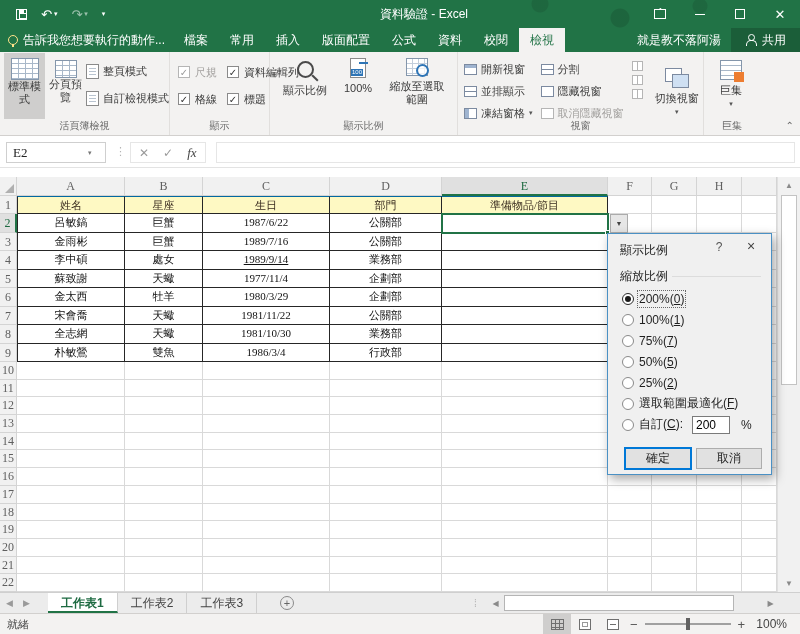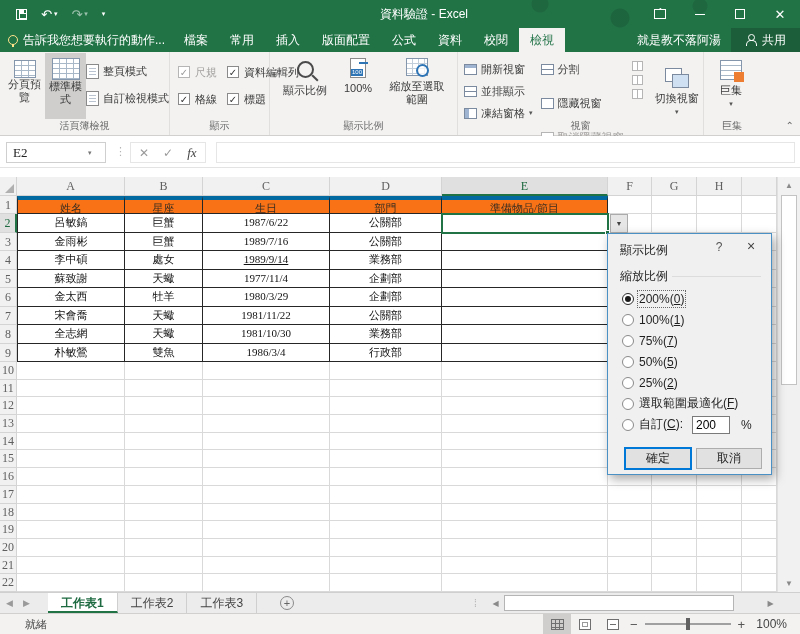--- a/index.html
+++ b/index.html
@@ -102,21 +102,21 @@
     font-family:"Liberation Serif","DejaVu Serif",serif; font-size:12px; color:#5f5f5f; text-align:center; flex:none; }
   .hcell.sel { background:#e0e0e0; color:#1d6a41; }
   .hcell.selc { border-bottom:2px solid #217346; }
   .hcell.selr { border-right:2px solid #217346; }
   .corner { position:relative; }
   .corner:after { content:""; position:absolute; right:2px; bottom:2px; border-left:9px solid transparent; border-bottom:9px solid #b0b0b0; }
   .cell { flex:none; border-right:1px solid #d9d9d9; border-bottom:1px solid #d9d9d9; background:#fff;
     font-family:"Liberation Serif","DejaVu Serif",serif; font-size:11px; color:#111; text-align:center; overflow:hidden; white-space:nowrap; }
   .cell.tc { border-right:1px solid #262626; border-bottom:1px solid #262626; }
   .cell.bl { border-left:1px solid #262626; }
-  .cell.th { background:#f97316; border-top:4px solid #0369a1; color:#3a2d20; }
+  .cell.th { background:#fef9c3; border-top:1px solid #0369a1; color:#3a2d20; }
   #selbox { position:absolute; left:441px; top:36px; width:168px; height:21px; border:2px solid #217346; z-index:5; pointer-events:none; }
   #fillh { position:absolute; right:-3px; bottom:-3px; width:5px; height:5px; background:#217346; border:1px solid #fff; }
   #dvbtn { position:absolute; left:610px; top:37px; width:18px; height:19px; background:#e6e6e6; border:1px solid #ababab;
     display:flex; align-items:center; justify-content:center; z-index:6; }
   #dvbtn span { font-size:7px; color:#444; }
 
   
   #vscroll { position:absolute; left:777px; top:177px; width:23px; height:415px; background:#f1f1f1; border-left:1px solid #e0e0e0; }
   .varrow { position:absolute; left:3px; width:16px; height:15px; background:#f1f1f1; color:#8a8a8a; font-size:8px; text-align:center; line-height:15px; }
   #vthumb { position:absolute; left:3px; top:18px; width:16px; height:190px; background:#fff; border:1px solid #c3c3c3; }
@@ -149,21 +149,21 @@
   .stab { padding:0 13px; font-size:12px; line-height:20px; color:#444; border-right:1px solid #cfcfcf; }
   .stab.active { background:#fff; color:#1d6a41; font-weight:bold; border-bottom:2px solid #217346; }
   #addsheet { position:absolute; left:280px; top:3px; width:14px; height:14px; border:1px solid #8a8a8a; border-radius:50%;
     color:#666; font-size:11px; line-height:12px; text-align:center; }
   #hdots { position:absolute; left:474px; top:5px; color:#b5b5b5; font-size:10px; }
   .harrow { position:absolute; top:3px; width:15px; height:15px; color:#8a8a8a; font-size:8px; text-align:center; line-height:15px; background:#ececec; }
   #hthumb { position:absolute; left:504px; top:2px; width:230px; height:16px; background:#fff; border:1px solid #b5b5b5; }
 
   
   #status { position:absolute; left:0; top:613px; width:800px; height:21px; background:#f3f2f1; border-top:1px solid #d2d0ce; }
-  #ready { position:absolute; left:25px; top:3px; font-size:11px; color:#444; }
+  #ready { position:absolute; left:7px; top:3px; font-size:11px; color:#444; }
   #views { position:absolute; left:543px; top:0; height:20px; display:flex; }
   .vbtn { width:28px; height:20px; display:flex; align-items:center; justify-content:center; }
   .vbtn.on { background:#cfcecd; }
   .ico-norm { width:13px; height:11px; border:1px solid #6f6f6f; background-image:repeating-linear-gradient(to right,transparent 0 3px,#6f6f6f 3px 4px),repeating-linear-gradient(to bottom,transparent 0 3px,#6f6f6f 3px 4px); }
   .ico-pl { width:12px; height:11px; border:1px solid #6f6f6f; position:relative; background:#fff; }
   .ico-pl:before { content:""; position:absolute; inset:2px; border:1px solid #9a9a9a; }
   .ico-pb { width:12px; height:11px; border:1px solid #6f6f6f; position:relative; background:#fff; }
   .ico-pb:before { content:""; position:absolute; left:2px; right:2px; top:4px; height:1px; background:#6f6f6f; }
   #zoomctl { position:absolute; left:630px; top:0; height:20px; display:flex; align-items:center; gap:7px; color:#444; }
   #ztrack { position:relative; width:86px; height:2px; background:#a0a0a0; }
@@ -230,27 +230,27 @@
       <span id="share">
         <span class="person"></span>
         <span>共用</span>
       </span>
     </div>
   </div>
 
   <div id="ribbon">
     <div class="rgroup" style="width:170px;">
       <div style="display:flex; padding-left:4px;">
+        <div class="bigbtn on">
+          <span class="tblico"></span>
+          <span>標準模式</span>
+        </div>
         <div class="bigbtn">
           <span class="tblico small" style="margin-top:2px;"></span>
           <span>分頁預覽</span>
-        </div>
-        <div class="bigbtn on">
-          <span class="tblico"></span>
-          <span>標準模式</span>
         </div>
         <div style="display:flex; flex-direction:column; justify-content:flex-start; padding-top:9px; gap:7px;">
           <div class="smbtn">
             <span class="pgico"></span>
             <span>整頁模式</span>
           </div>
           <div class="smbtn">
             <span class="pgico"></span>
             <span>自訂檢視模式</span>
           </div>
@@ -315,21 +315,21 @@
           <div class="smbtn">
             <span class="winico half"></span>
             <span>並排顯示</span>
           </div>
           <div class="smbtn">
             <span class="winico frz"></span>
             <span>凍結窗格</span>
             <span class="dda">▾</span>
           </div>
         </div>
-        <div style="display:flex; flex-direction:column; gap:14px;">
+        <div style="display:flex; flex-direction:column; gap:2px;">
           <div class="smbtn">
             <span class="winico half"></span>
             <span>分割</span>
           </div>
           <div class="smbtn">
             <span class="winico"></span>
             <span>隱藏視窗</span>
           </div>
           <div class="smbtn off">
             <span class="winico gray"></span>

